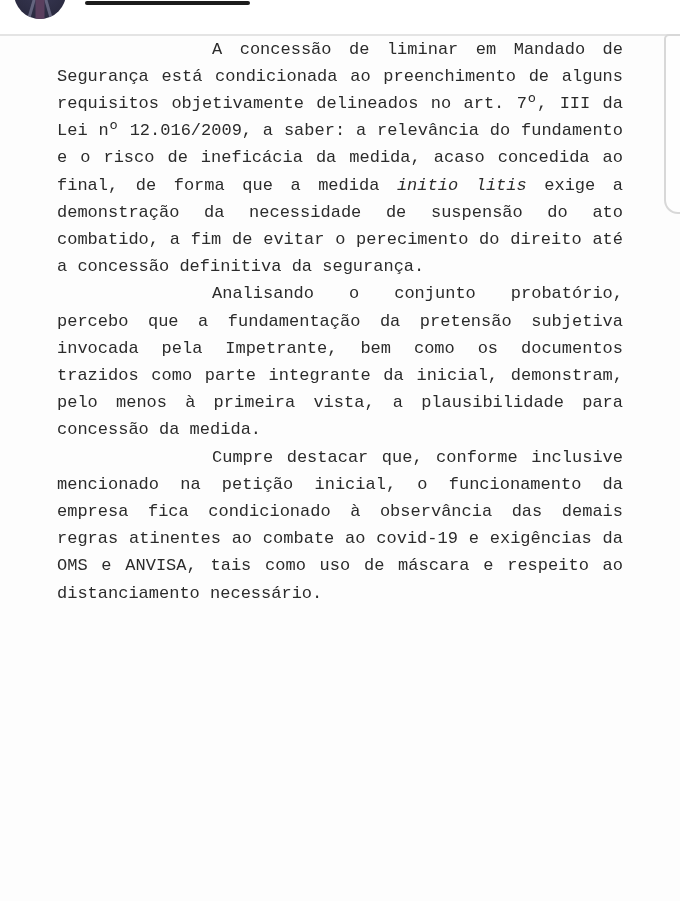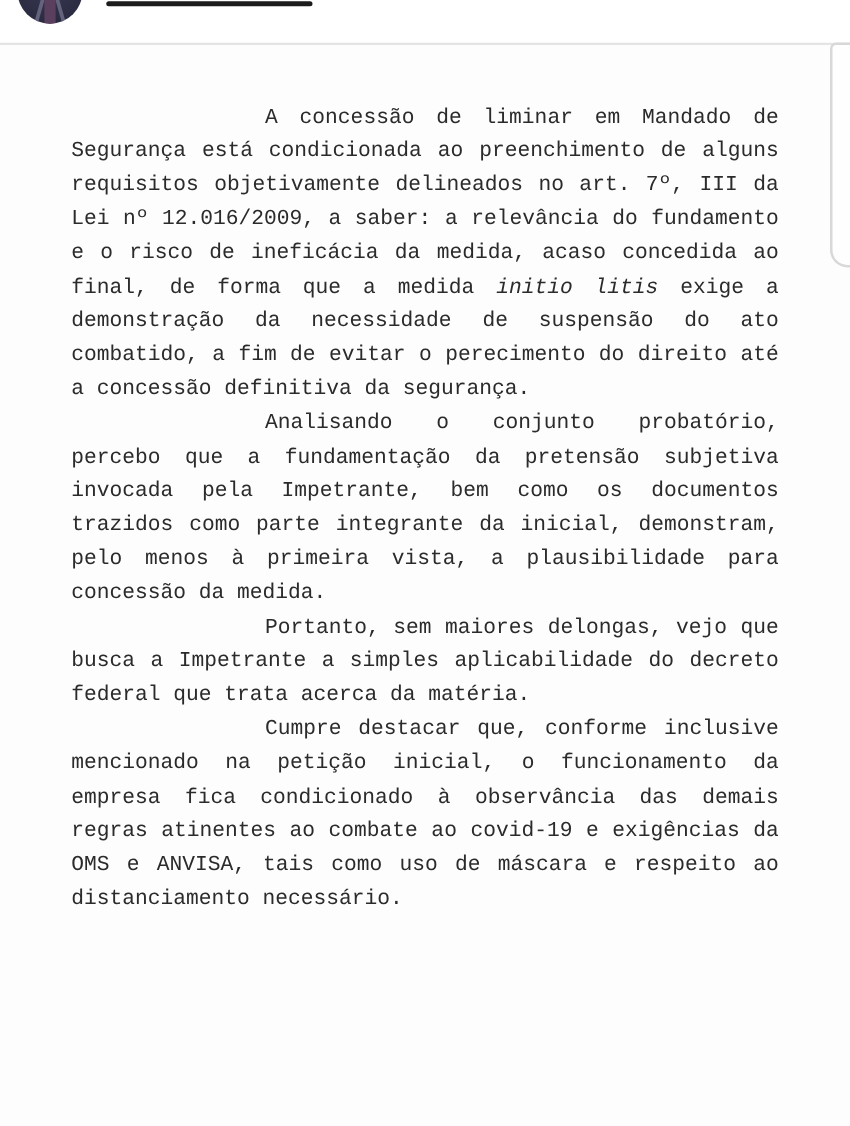--- a/index.html
+++ b/index.html
@@ -79,21 +79,20 @@
     width: 100%;
     height: 1.5px;
     background: var(--divider);
   }
 
   
   .document{
     position: relative;
     margin-left: 57px;
     width: 566px;
-    padding-top: 45px;
     color: var(--text);
     font-size: 17px;
     line-height: 27.2px;
     text-align: justify;
     hyphens: none;
     word-break: normal;
     overflow-wrap: normal;
   }
   .document p.para{
     margin: 0;
@@ -126,20 +125,19 @@
     </div>
     <div class="redaction-bar"></div>
   </div>
 
   <div class="divider"></div>
 
   <main class="document">
     <div id="paragraphs">
         <p class="para"><span>A concessão de liminar em Mandado de Segurança está condicionada ao preenchimento de alguns requisitos objetivamente delineados no art. 7º, III da Lei nº 12.016/2009, a saber: a relevância do fundamento e o risco de ineficácia da medida, acaso concedida ao final, de forma que a medida</span> <span class="italic">initio litis</span> <span>exige a demonstração da necessidade de suspensão do ato combatido, a fim de evitar o perecimento do direito até a concessão definitiva da segurança.</span></p>
         <p class="para"><span>Analisando o conjunto probatório, percebo que a fundamentação da pretensão subjetiva invocada pela Impetrante, bem como os documentos trazidos como parte integrante da inicial, demonstram, pelo menos à primeira vista, a plausibilidade para concessão da medida.</span></p>
-        <p class="para"><span>Portanto, sem maiores delongas, vejo que busca a Impetrante a simples aplicabilidade do decreto federal que trata acerca da matéria.</span></p>
         <p class="para"><span>Cumpre destacar que, conforme inclusive mencionado na petição inicial, o funcionamento da empresa fica condicionado à observância das demais regras atinentes ao combate ao covid-19 e exigências da OMS e ANVISA, tais como uso de máscara e respeito ao distanciamento necessário.</span></p>
       </div>
   </main>
 
   <div class="scroll-thumb"></div>
 
 </div>
 
 </body></html>

